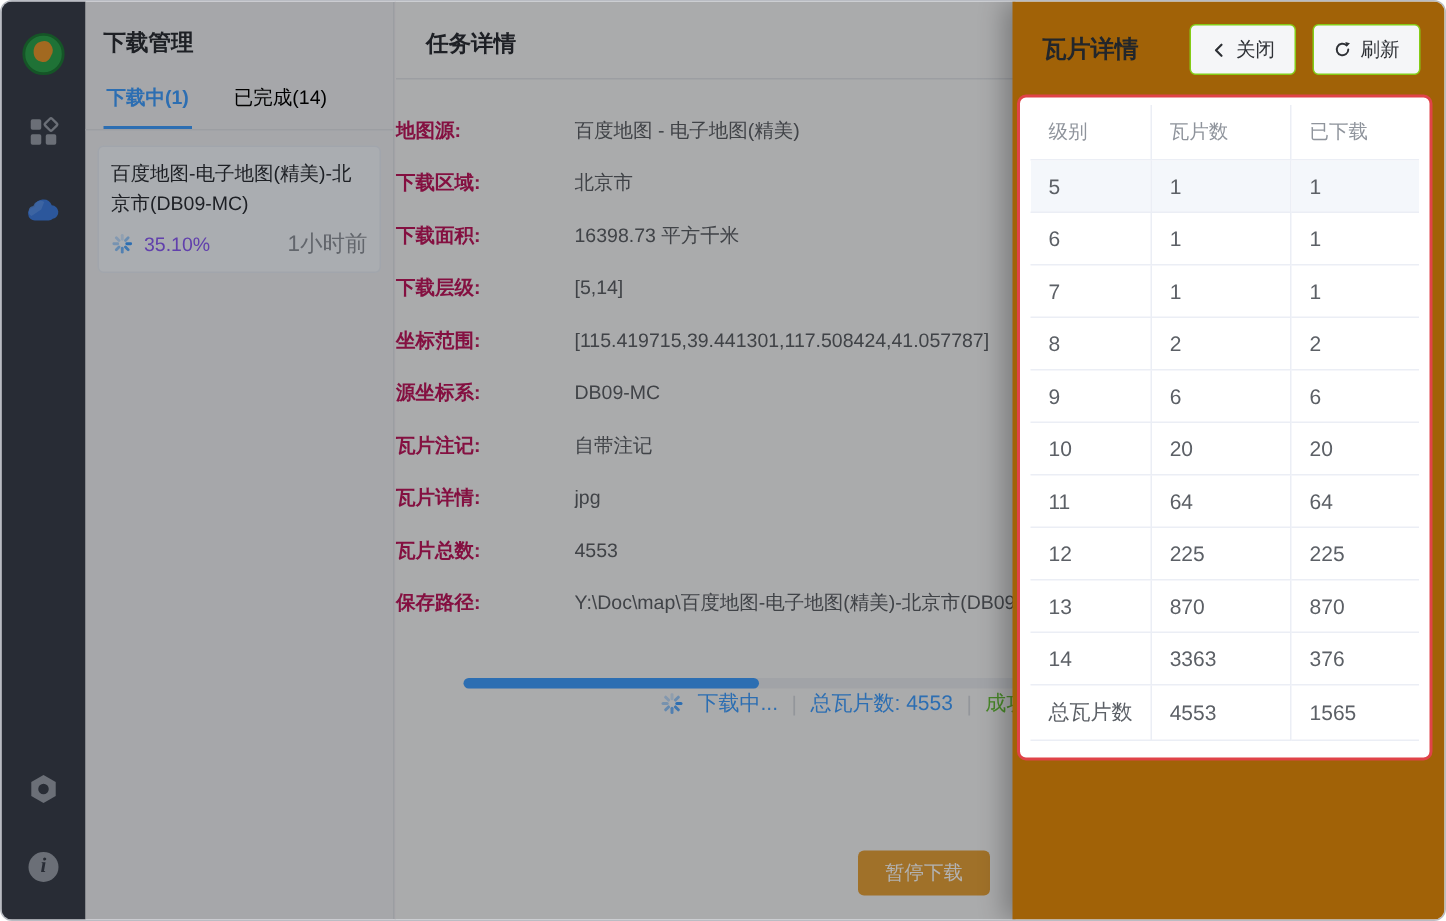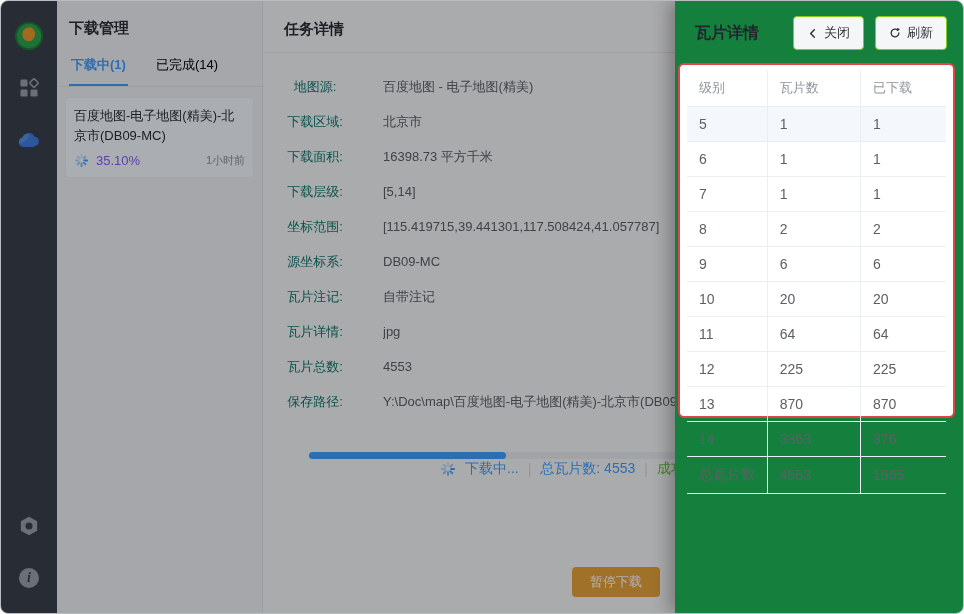--- a/index.html
+++ b/index.html
@@ -34,58 +34,58 @@
   .dl-tabs { display:flex; gap:26px; padding:0 12px; border-bottom:1px solid #e0e3e9; }
   .dl-tab { font-size:13px; padding:6px 2px 10px 2px; color:#000000; cursor:pointer; border-bottom:2px solid transparent; }
   .dl-tab.active { color:#409EFF; border-bottom-color:#409EFF; font-weight:bold; }
   .task-card {
     margin:10px 8px; background:#f4f8fe; border:1px solid #e7edf6; border-radius:4px;
     padding:8px 8px 9px 8px; cursor:pointer;
   }
   .task-card-title { font-size:13px; color:#2b2f36; line-height:1.5; word-break:break-all; }
   .task-card-foot { display:flex; align-items:center; margin-top:8px; }
   .task-card-progress { color:#8b5cf6; font-size:13px; margin-left:7px; }
-  .task-card-time { margin-left:auto; font-size:11px; color:#8d929b; }
+  .task-card-time { margin-left:auto; font-size:15px; color:#8d929b; }
 
   
   .task-panel { position:absolute; left:263px; top:0; bottom:0; right:0; background:#f4f5f7; }
   .task-header { padding:19px 20px 13px 20px; font-size:15px; font-weight:bold; color:#2b2f36; border-bottom:1px solid #e0e3e9; }
   .task-fields { padding-top:16px; }
   .frow { display:flex; align-items:center; height:35px; }
-  .flabel { width:102px; text-align:center; font-size:13px; font-weight:normal; color:#0f766e; flex:none; }
+  .flabel { width:102px; text-align:left; font-size:13px; font-weight:bold; color:#be185d; flex:none; }
   .fvalue { margin-left:17px; font-size:13px; color:#5c6066; white-space:nowrap; overflow:hidden; }
   .progress-track { position:absolute; left:45px; top:451px; width:560px; height:7px; border-radius:4px; background:#e7eaef; }
   .progress-fill { height:100%; border-radius:4px; background:#409EFF; }
   .status-line { position:absolute; left:176px; top:459px; display:flex; align-items:center; gap:9px; font-size:14px; white-space:nowrap; }
   .st-blue { color:#409EFF; }
   .st-green { color:#67C23A; }
   .st-sep { color:#d3d7de; }
   .pause-btn {
     position:absolute; left:308px; top:566px; width:88px; height:30px;
     background:#E6A23C; color:#ffffff; border:none; border-radius:4px;
     font-size:13px; font-family:inherit; cursor:pointer;
   }
 
   
   .dim-overlay { position:absolute; left:0; top:0; bottom:0; width:676px; background:rgba(0,0,0,0.30); z-index:10; pointer-events:none; }
 
   
   .drawer {
-    position:absolute; right:0; top:0; bottom:0; width:288px; background:#15803d; z-index:20;
+    position:absolute; right:0; top:0; bottom:0; width:288px; background:#a16207; z-index:20;
     box-shadow:-6px 0 16px rgba(0,0,0,0.28);
   }
   .drawer-header { display:flex; align-items:center; padding:15px 16px 10px 20px; }
   .drawer-title { flex:1; font-size:16px; font-weight:bold; color:#22262b; }
   .drawer-btn {
     display:inline-flex; align-items:center; gap:6px; margin-left:11px;
     background:#f5f6f8; border:1px solid #84cc16; border-radius:4px;
     padding:7px 13px; font-size:13px; color:#2e3136; font-family:inherit; cursor:pointer;
   }
   .red-rect {
-    position:absolute; left:3px; top:62px; width:277px; height:355px;
+    position:absolute; left:3px; top:62px; width:277px; height:444px;
     border:2px solid #E04348; border-radius:6px; padding:5px 7px; background:#ffffff;
   }
   .tile-table { width:100%; border-collapse:collapse; table-layout:fixed; }
   .tile-table th, .tile-table td {
     text-align:left; padding:9px 4px 9px 12px; border-bottom:1px solid #ebeef5;
     overflow:hidden; white-space:nowrap;
   }
   .tile-table th { font-size:13px; font-weight:normal; color:#8f949c; }
   .tile-table td { font-size:14px; color:#5c6066; }
   .tile-table th:not(:last-child), .tile-table td:not(:last-child) { border-right:1px solid #ebeef5; }

